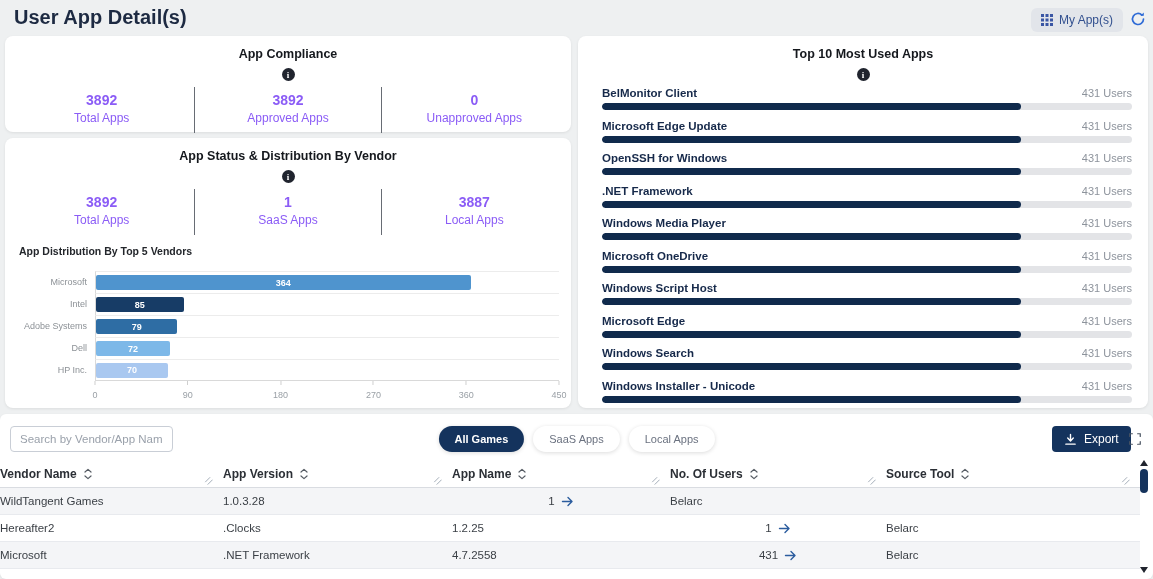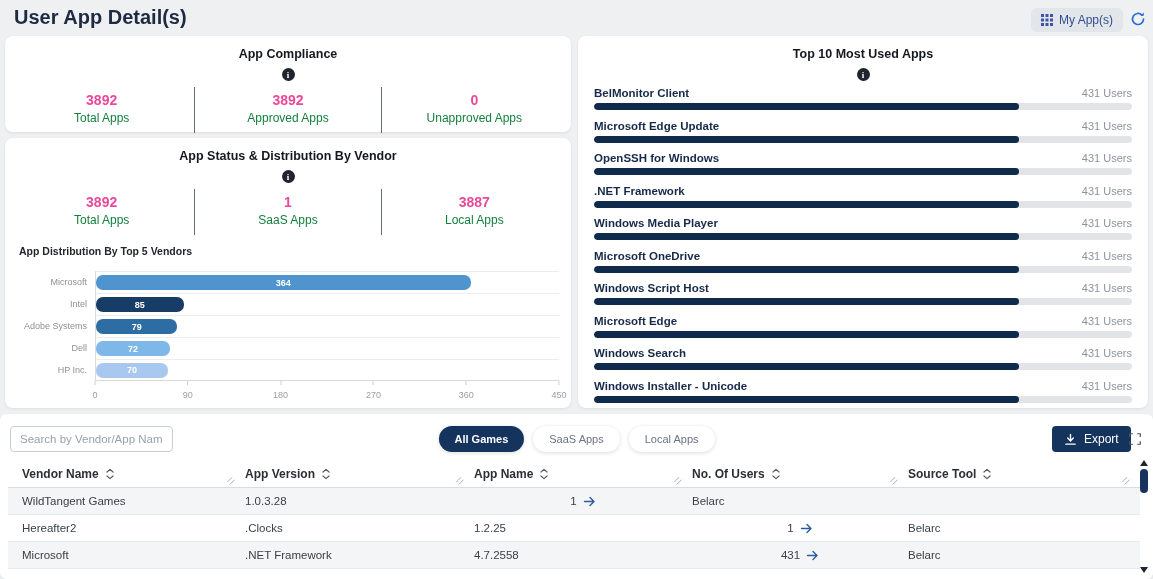--- a/index.html
+++ b/index.html
@@ -42,53 +42,53 @@
   .info-icon {
     width:13px; height:13px; border-radius:50%;
     background:#20242e; color:#fff;
     font-size:9px; font-weight:700; font-family:"Liberation Serif", serif;
     display:inline-flex; align-items:center; justify-content:center;
     flex:0 0 auto;
   }
   .stats-row { display:flex; margin-top:6px; padding:0 4px; }
   .stat { flex:1; text-align:center; padding:5px 0 8px 0; }
   .stat + .stat { border-left:1px solid #676c74; }
-  .stat-value { font-size:14px; font-weight:700; color:#ec4899; }
-  .stat-label { font-size:12px; color:#15803d; margin-top:3px; }
+  .stat-value { font-size:14px; font-weight:700; color:#8b5cf6; }
+  .stat-label { font-size:12px; color:#8b5cf6; margin-top:3px; }
   
   .chart-subtitle {
     padding:10px 14px 0 14px;
     font-size:10.5px; font-weight:700; color:#23262b;
   }
   .chart-wrap { padding:14px 12px 0 6px; }
   .chart-row { display:grid; grid-template-columns:84px 1fr; height:22px; }
   .chart-cat {
     font-size:9px; color:#8c9196; text-align:right;
     padding-right:8px; align-self:center;
   }
   .chart-plot-cell {
     border-left:1px solid #d9d9d9;
     border-top:1px solid #ececec;
     display:flex; align-items:center; position:relative;
   }
   .chart-rows .chart-row:last-of-type .chart-plot-cell { border-bottom:1px solid #d9d9d9; }
   .chart-bar {
-    height:15px; border-radius:7px;
+    height:15px; border-radius:2px;
     display:flex; align-items:center; justify-content:center;
     min-width:14px;
   }
   .chart-bar-value { font-size:9px; font-weight:700; color:#fff; }
   .chart-axis { display:grid; grid-template-columns:84px 1fr; height:26px; }
   .chart-axis-ticks { position:relative; }
   .chart-tick { position:absolute; top:0; transform:translateX(-50%); text-align:center; }
   .chart-tick .tickmark { display:block; width:1px; height:4px; background:#cfcfcf; margin:0 auto; }
   .chart-tick em { font-style:normal; font-size:9px; color:#9aa0a6; display:block; margin-top:5px; }
   
   .top-apps-list { padding:6px 16px 0 16px; }
-  .top-app-item { margin-bottom:9.5px; }
+  .top-app-item { margin-bottom:9.5px;margin-left:8px; }
   .top-app-head { display:flex; justify-content:space-between; align-items:baseline; margin-bottom:4px; }
   .top-app-name { font-size:11.5px; font-weight:700; color:#16294a; }
   .top-app-users { font-size:11px; color:#8d939c; }
   .top-app-track { height:7px; background:#e3e4e7; border-radius:4px; overflow:hidden; }
   .top-app-fill { height:100%; background:#102a4c; border-radius:4px; }
   
   .bottom-panel {
     position:absolute; left:0; top:414px; width:1153px; height:165px;
     background:#fff; border-radius:6px;
     box-shadow:0 1px 3px rgba(0,0,0,.08);
@@ -118,21 +118,21 @@
   }
   .fullscreen-btn {
     position:absolute; left:1128px; top:17px; width:16px; height:16px;
     background:none; border:none; padding:0; cursor:pointer;
   }
   
   .app-table { position:absolute; left:0; top:46px; width:1140px; }
   .t-row {
     display:grid;
     grid-template-columns:223px 229px 218px 216px 1fr;
-    padding-left:14px; align-items:center; height:27px;margin-left:8px;
+    align-items:center; height:27px;
   }
   .t-head { height:28px; border-bottom:1px solid #d9dce1; }
   .t-head .t-cell { font-size:12px; font-weight:600; color:#2b2f35; display:flex; align-items:center; gap:6px; position:relative; }
   .t-cell { font-size:11.5px; color:#3a3f45; }
   .t-body .t-row:nth-child(odd) { background:#f4f5f7; }
   .t-body .t-row { border-bottom:1px solid #e8eaee; }
   .cell-users { justify-self:center; display:flex; align-items:center; gap:6px; }
   .resize-grip { position:absolute; right:10px; bottom:-4px; }
   
   .table-scrollbar {

